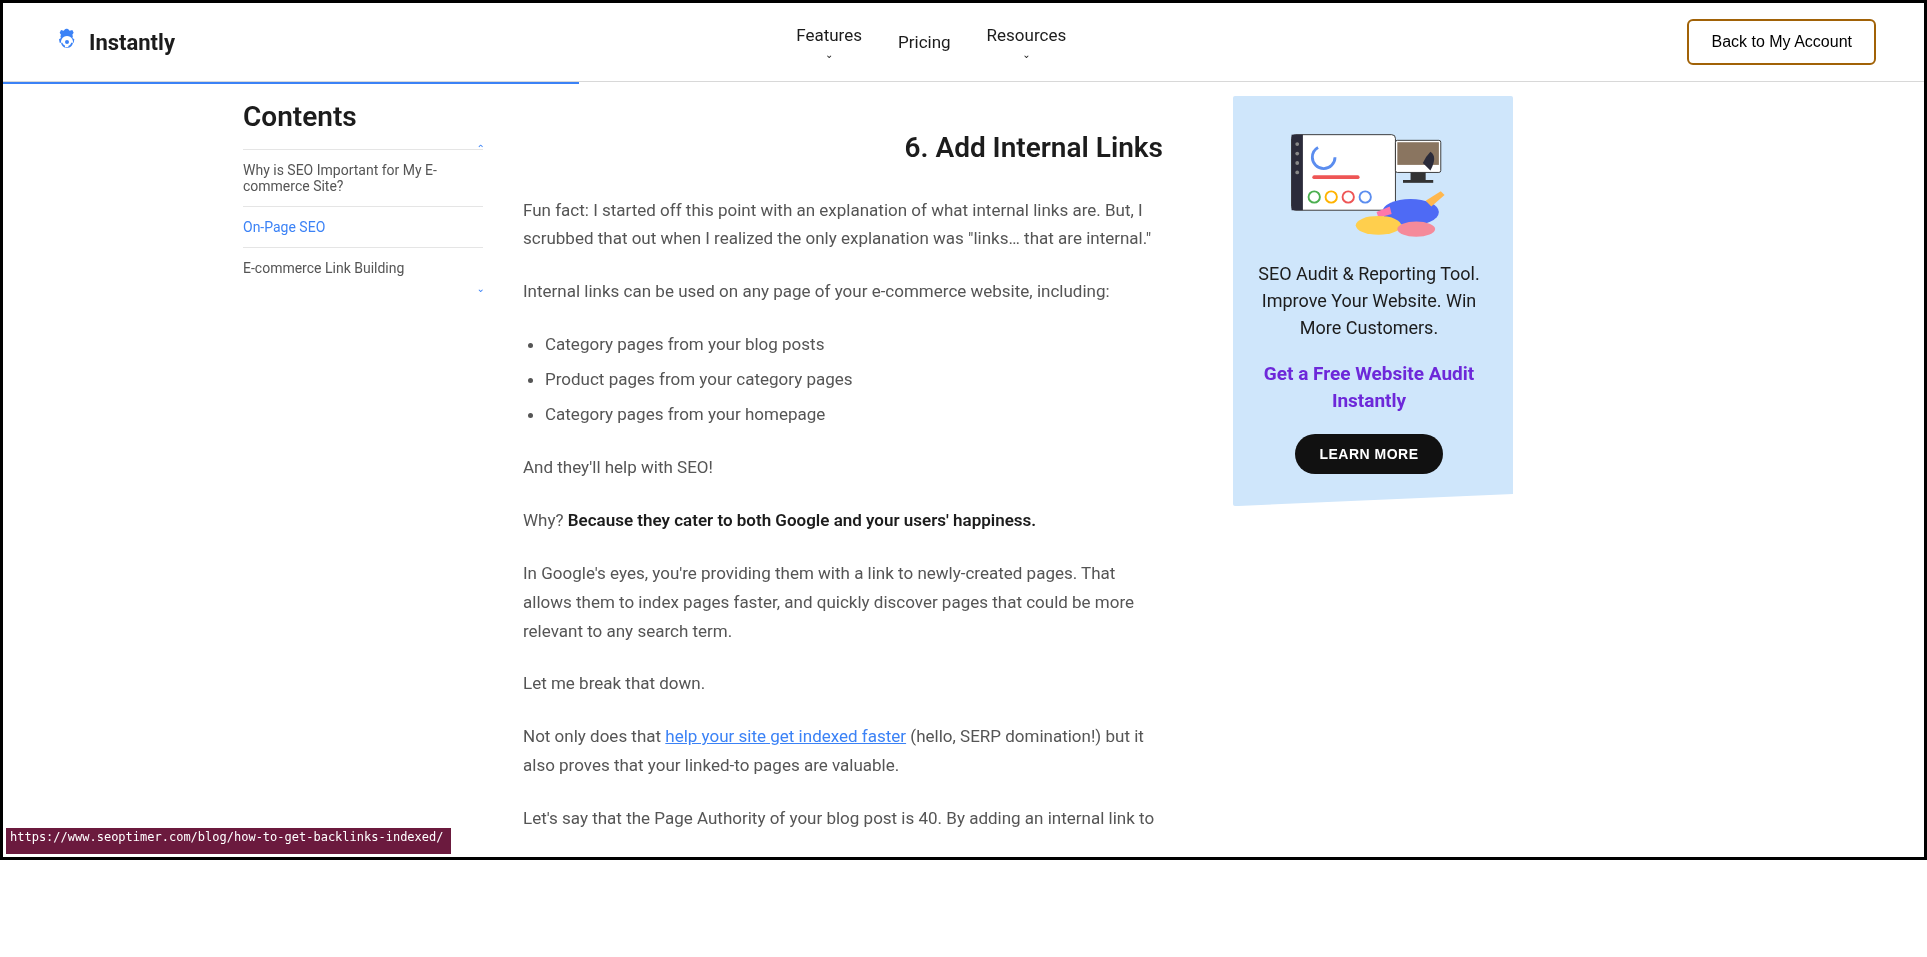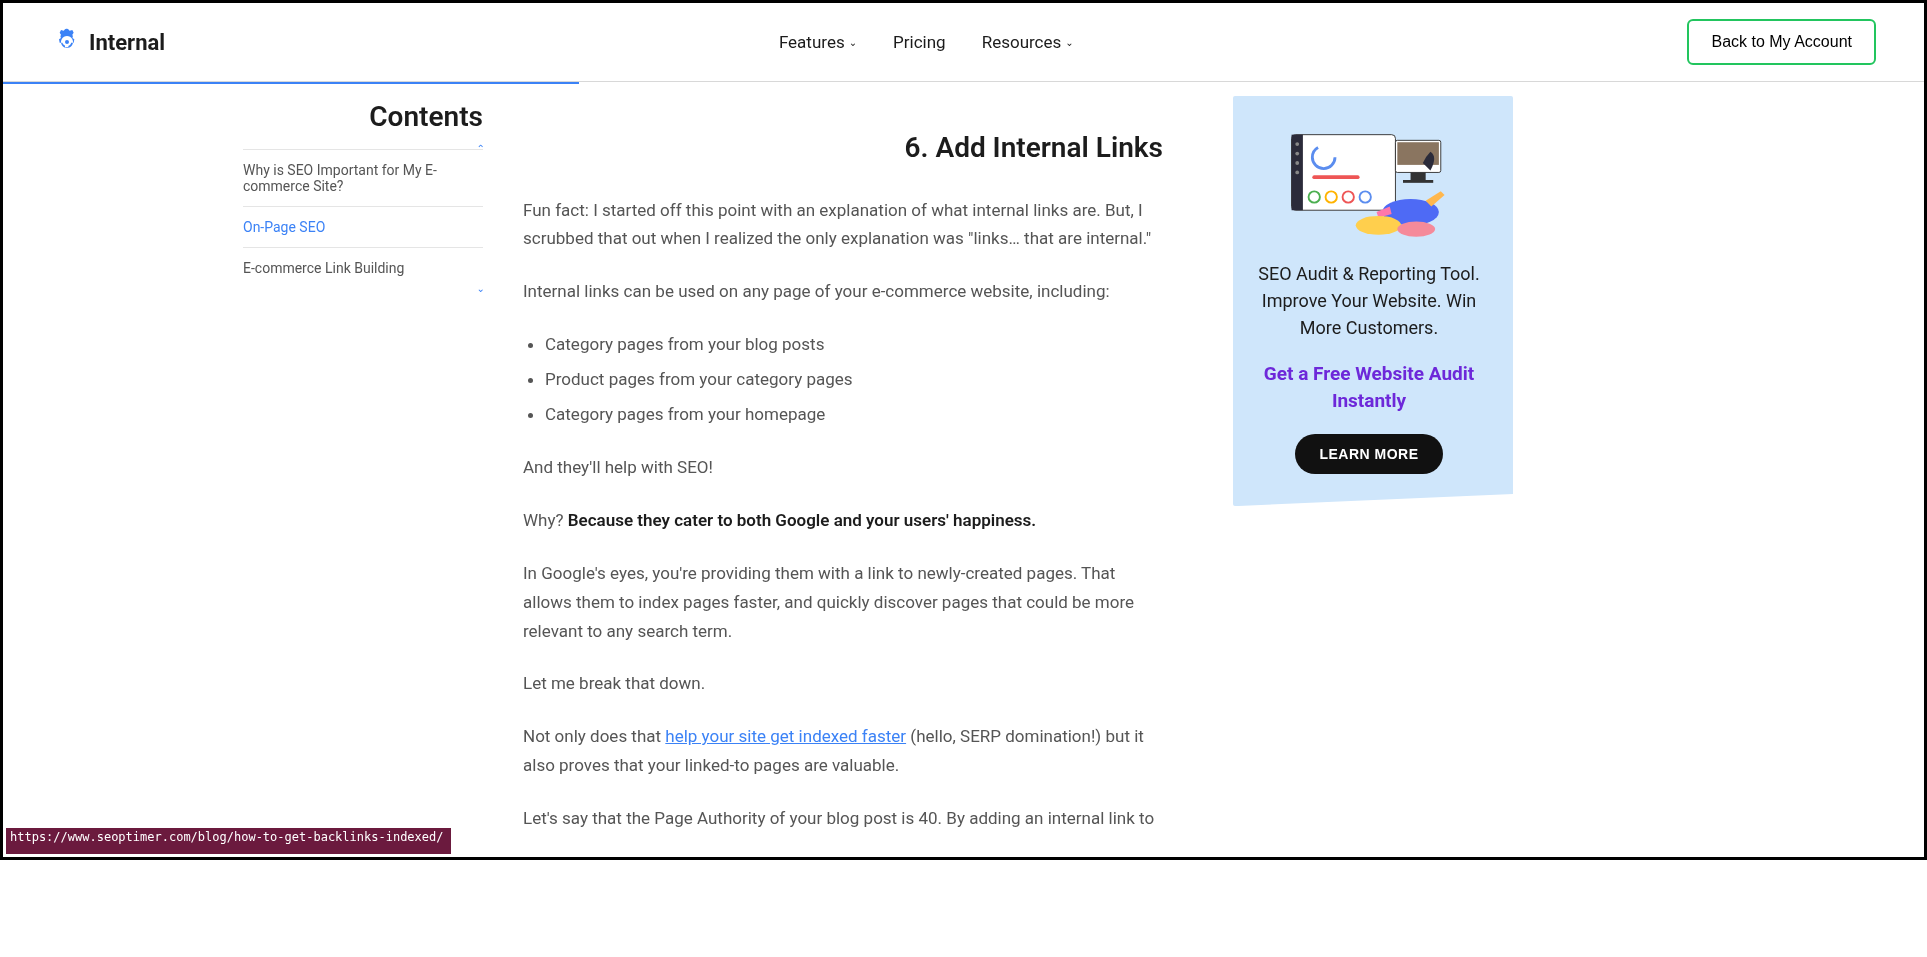--- a/index.html
+++ b/index.html
@@ -43,26 +43,27 @@
     gap: 36px;
     align-items: center;
   }
   .nav-item {
     font-size: 17px;
     color: #1c1c1c;
     cursor: pointer;
     display: flex;
     align-items: center;
     gap: 4px;
+    flex-direction: column;
   }
   .chevron {
     font-size: 10px;
   }
   .account-btn {
-    border: 2px solid #22c55e;
+    border: 2px solid #a16207;
     background: #fff;
     padding: 12px 22px;
     font-size: 16px;
     font-weight: 500;
     border-radius: 6px;
     cursor: pointer;
     color: #000;
   }
   .progress-bar {
     height: 2px;
@@ -78,21 +79,20 @@
   }
   .sidebar {
     padding-top: 16px;
     position: relative;
   }
   .sidebar h2 {
     font-size: 28px;
     font-weight: 600;
     color: #1c1c1c;
     margin-bottom: 16px;
-    text-align: right;
   }
   .toc-item {
     padding: 12px 0;
     border-top: 1px solid #e5e5e5;
     font-size: 14px;
     color: #555;
     cursor: pointer;
     position: relative;
   }
   .toc-item:last-child {
@@ -203,21 +203,21 @@
 
 <header class="header">
   <div class="logo">
     <span class="logo-icon">
       <svg viewBox="0 0 48 48" width="32" height="32">
         <path fill="#3b82f6" d="M24 4c2 0 3 2 4 3l4-1 2 4-2 3c1 2 1 3 0 5l3 2-1 5-4 0c-1 2-2 3-4 3l0 4-5 0 0-4c-2 0-3-1-4-3l-4 0-1-5 3-2c-1-2-1-3 0-5l-2-3 2-4 4 1c1-1 2-3 4-3z M24 15a9 9 0 1 0 0.001 0z"></path>
         <circle cx="24" cy="24" r="6" fill="#fff"></circle>
         <circle cx="24" cy="24" r="3" fill="#3b82f6"></circle>
       </svg>
     </span>
-    <span>Internal</span>
+    <span>Instantly</span>
   </div>
   <nav>
     <div class="nav-item">
       <span>Features</span>
       <span class="chevron">⌄</span>
     </div>
     <div class="nav-item">
       <span>Pricing</span>
     </div>
     <div class="nav-item">

